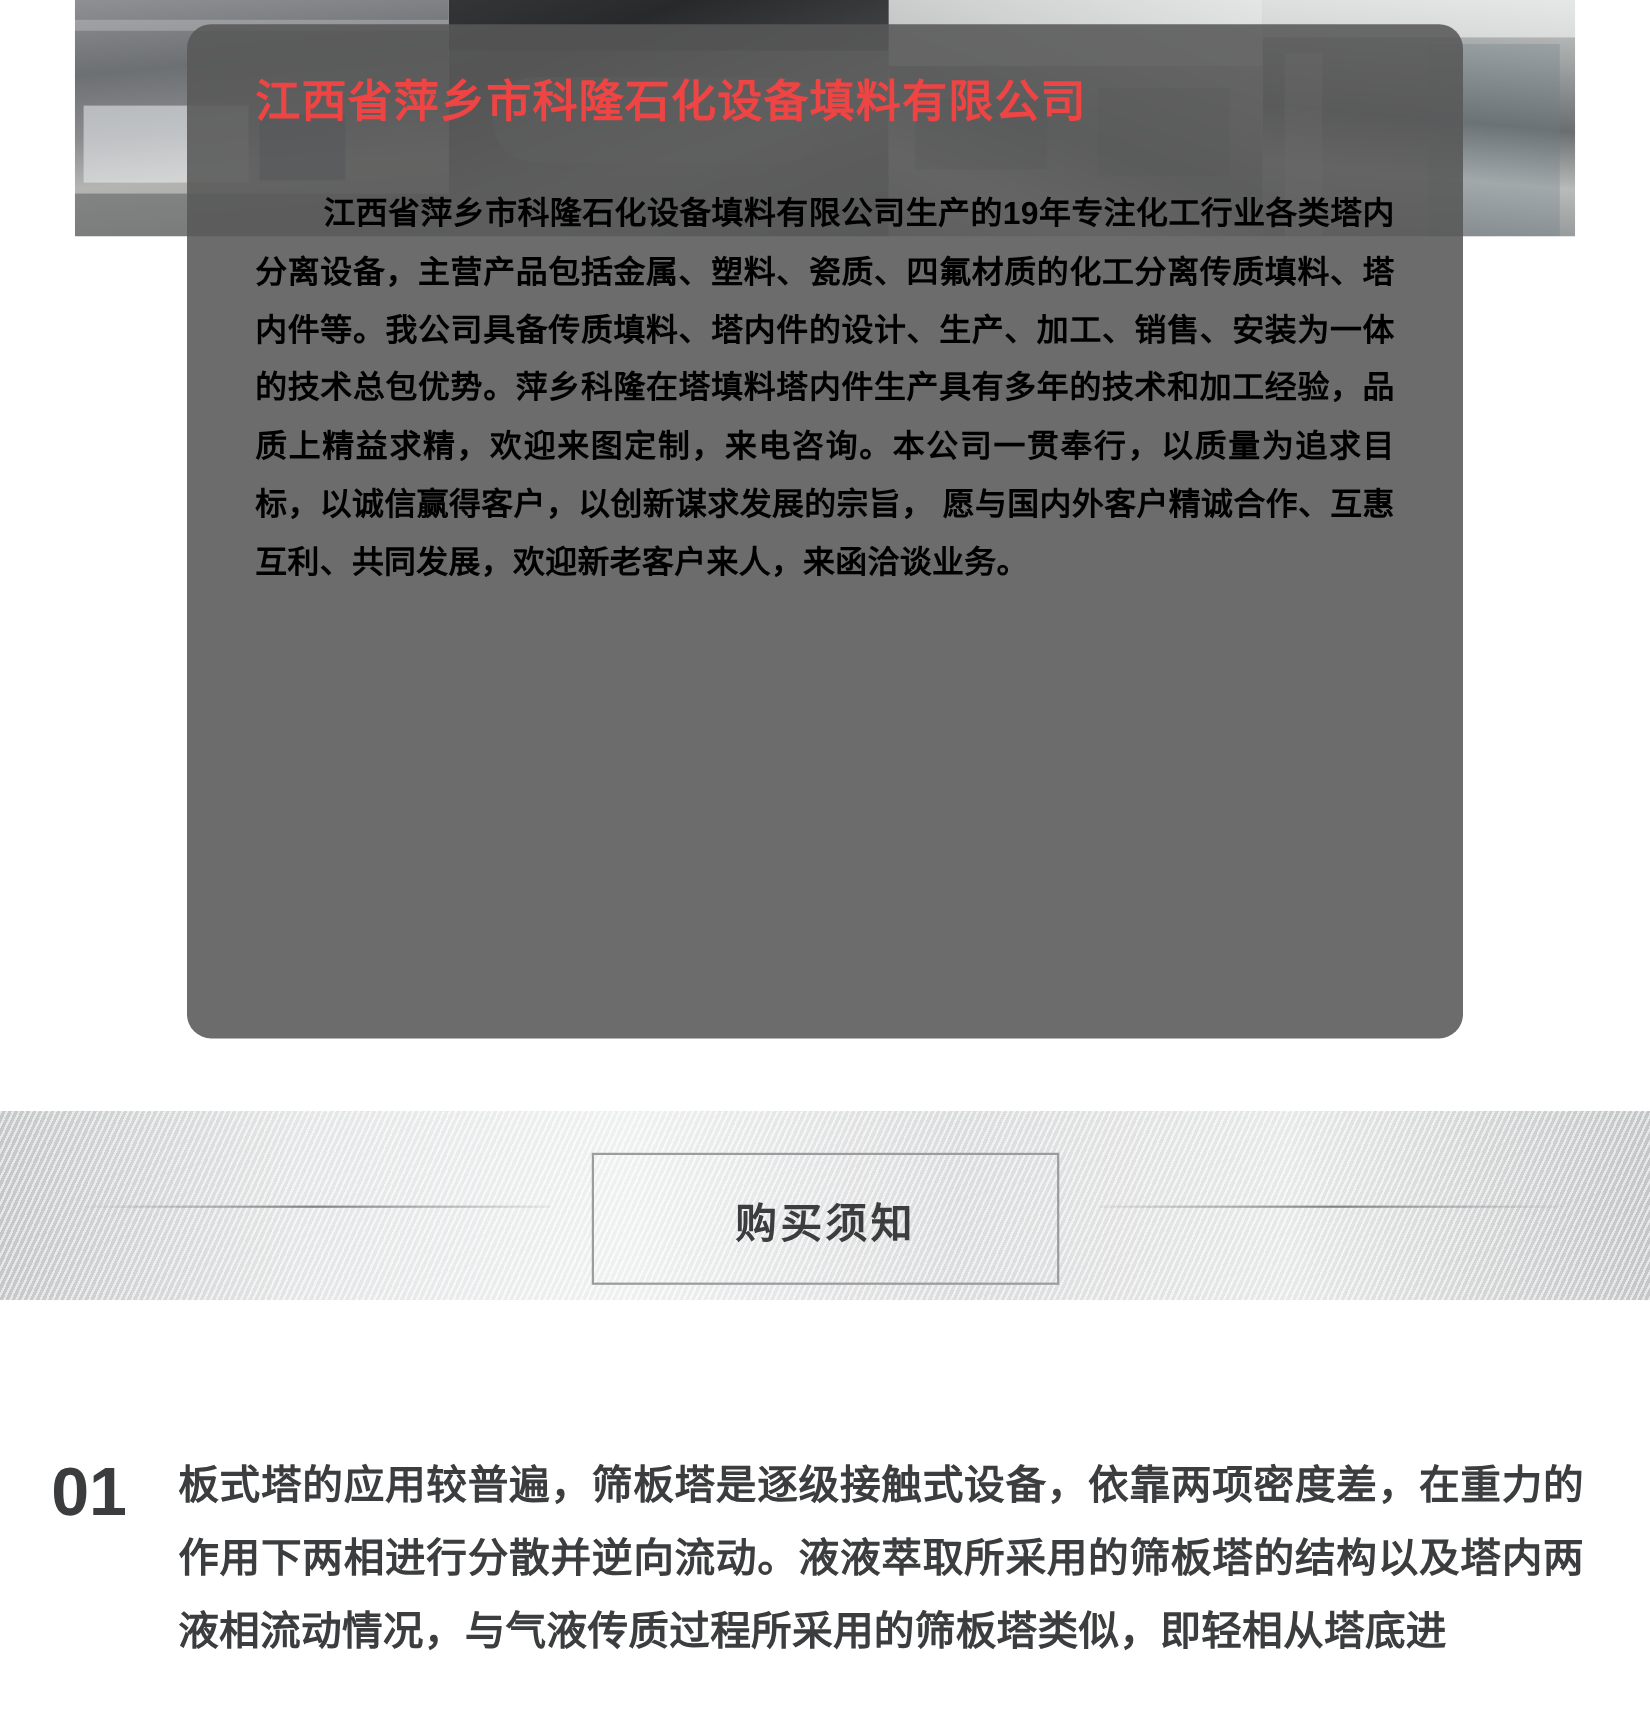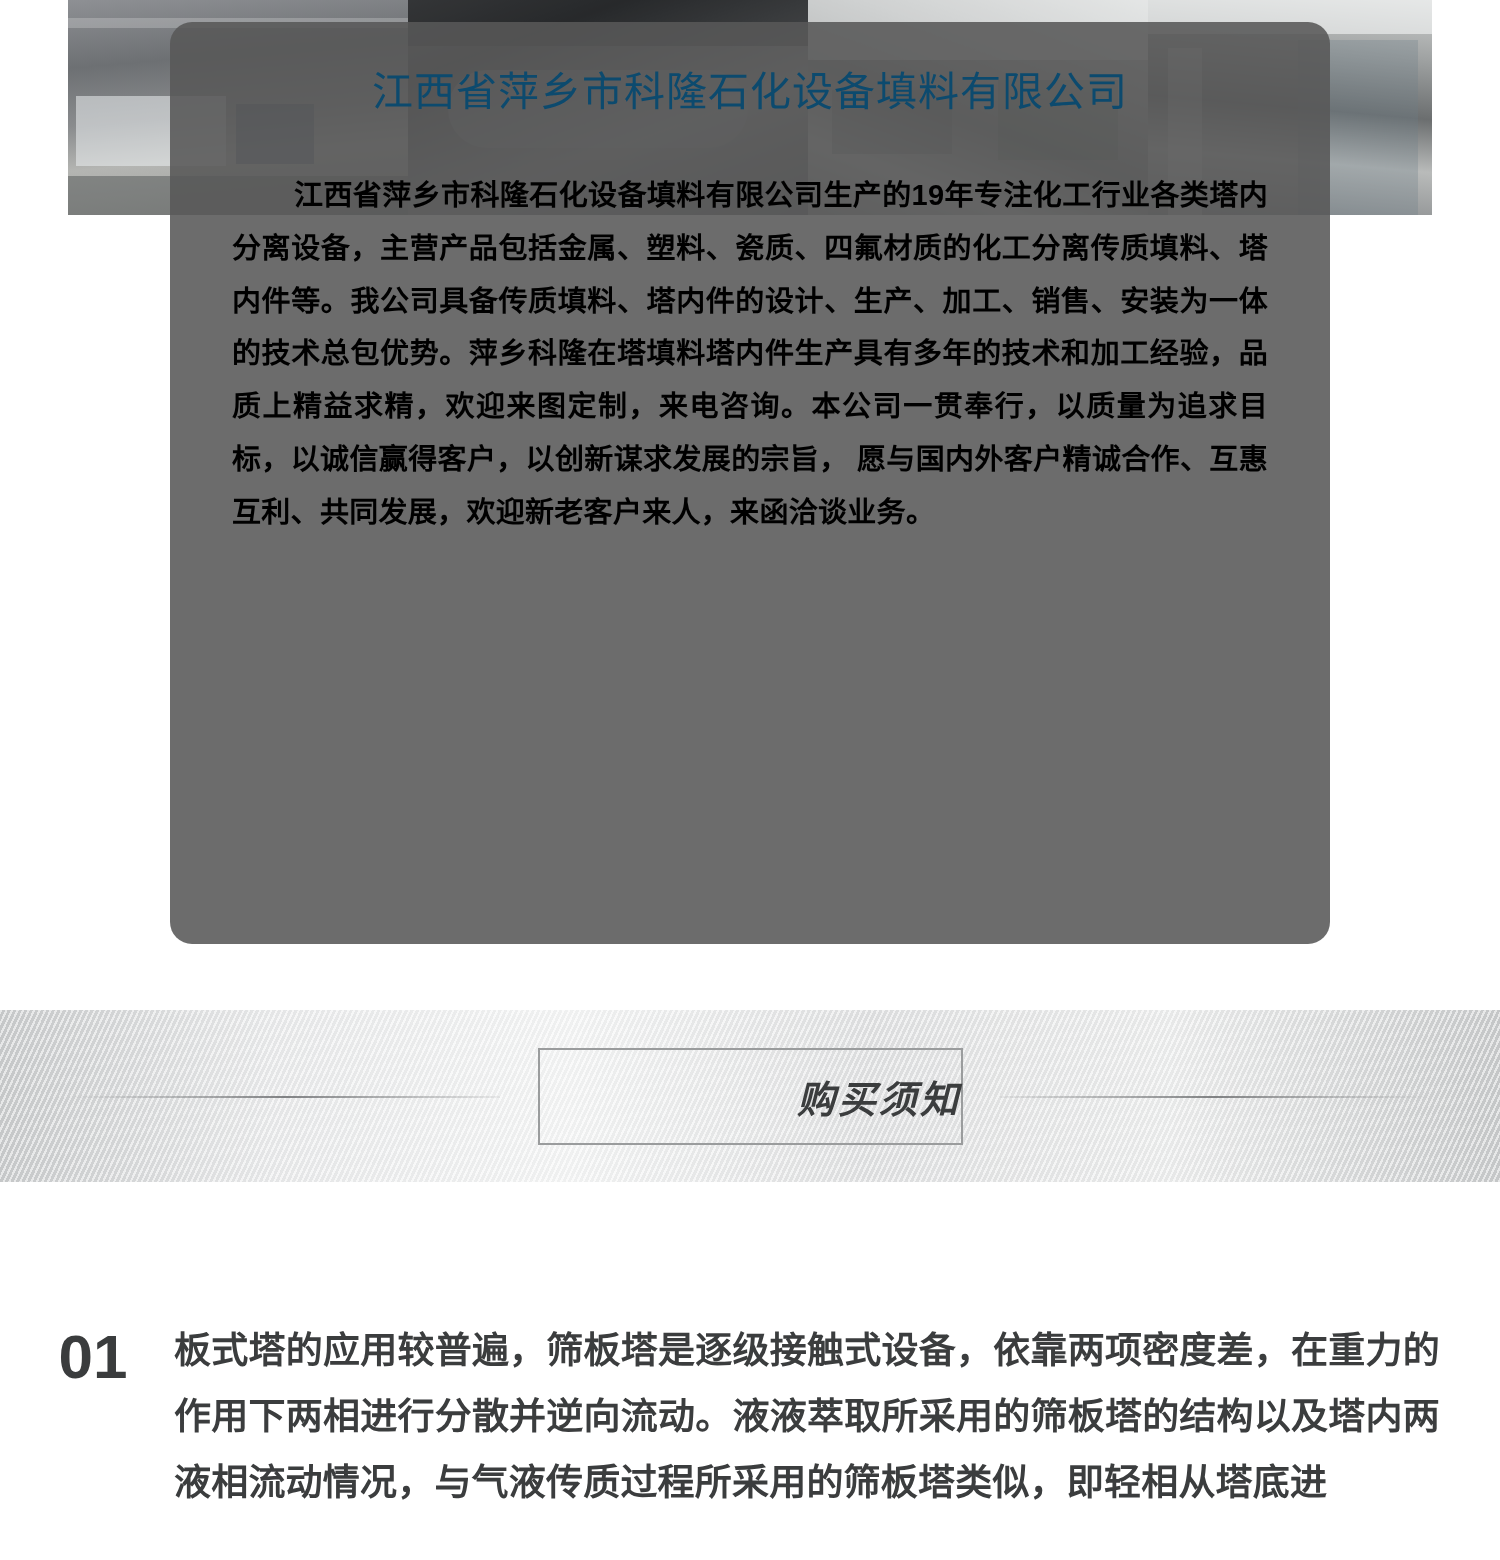--- a/index.html
+++ b/index.html
@@ -73,24 +73,24 @@
     left: 170px;
     top: 22px;
     width: 1160px;
     height: 922px;
     background: rgba(88,88,88,0.88);
     border-radius: 22px;
     box-sizing: border-box;
     padding: 46px 62px 0 62px;
   }
   .company-title {
-    color: #0c4a6e;
+    color: #ef4444;
     font-size: 41px;
-    font-weight: normal;
-    text-align: center;
+    font-weight: bold;
+    text-align: left;
     letter-spacing: 1px;
     line-height: 1.2;
     margin: 0 0 52px 0;
   }
   .intro-body {
     color: #000000;
     font-size: 29px;
     font-weight: bold;
     line-height: 1.82;
     text-align: justify;
@@ -114,27 +114,26 @@
     background: linear-gradient(90deg, rgba(120,122,124,0) 0%, rgba(110,112,114,0.85) 50%, rgba(120,122,124,0.1) 100%);
   }
   .band-rule.left { left: 70px; width: 430px; }
   .band-rule.right { right: 70px; width: 430px;
     background: linear-gradient(90deg, rgba(120,122,124,0.1) 0%, rgba(110,112,114,0.85) 50%, rgba(120,122,124,0) 100%); }
   .band-box {
     position: absolute;
     left: 538px;
     top: 38px;
     width: 425px;
-    height: 97px;
+    height: 120px;
     border: 2px solid #9a9c9d;
     box-sizing: border-box;
     display: flex;
     align-items: center;
-    justify-content: flex-end;
-    font-style: italic;
+    justify-content: center;
   }
   .band-title {
     font-size: 38px;
     font-weight: bold;
     color: #3b3d3e;
     letter-spacing: 3px;
   }
 
   
   .notice {
@@ -154,21 +153,20 @@
   .notice-num {
     width: 162px;
     flex: 0 0 162px;
     text-align: center;
     font-size: 62px;
     font-weight: bold;
     color: #3a3c3d;
     line-height: 1;
     padding-top: 8px;
     font-family: "Liberation Sans", "DejaVu Sans", sans-serif;
-    padding-left: 12px;
   }
   .notice-text {
     flex: 1 1 auto;
     padding-right: 60px;
     font-size: 37px;
     font-weight: bold;
     color: #3b3d3e;
     line-height: 1.78;
     text-align: justify;
     letter-spacing: 0.2px;

